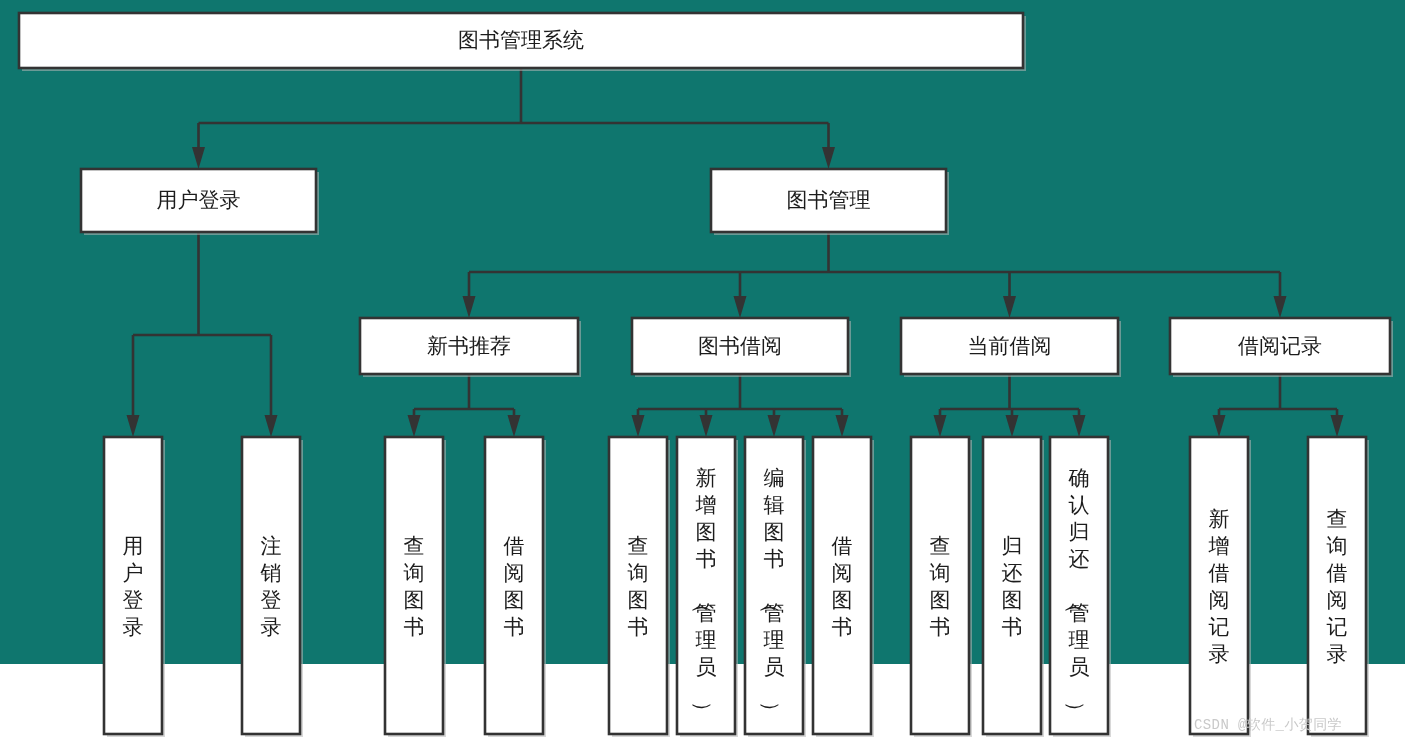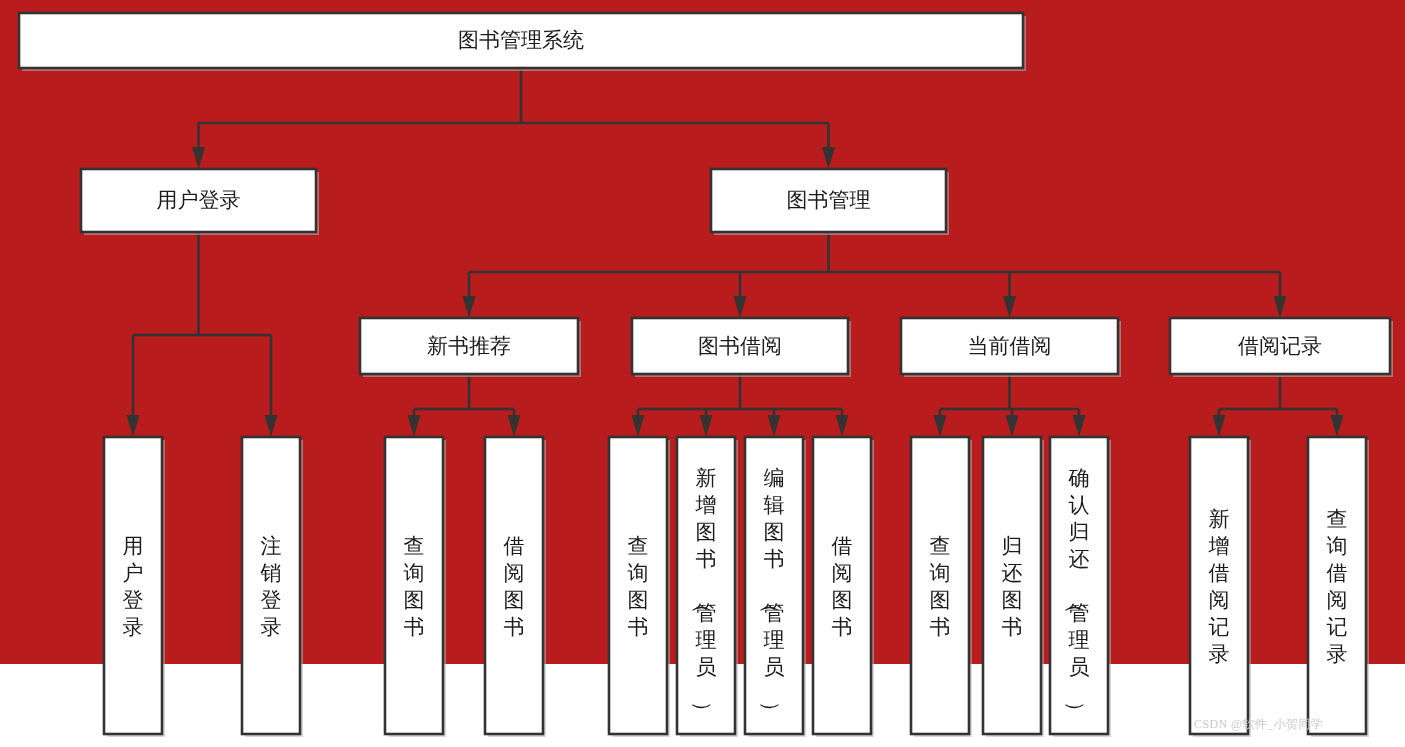--- a/index.html
+++ b/index.html
@@ -11,21 +11,21 @@
   body {
     width: 1405px;
     height: 747px;
     font-family: "Liberation Sans", "DejaVu Sans", sans-serif;
     overflow: hidden;
   }
   #diagram-root {
     position: relative;
     width: 1405px;
     height: 664px;
-    background: #b91c1c;
+    background: #0f766e;
   }
   svg#flowchart {
     position: absolute;
     left: 0;
     top: 0;
     width: 1405px;
     height: 747px;
     display: block;
   }
   .node-rect {
@@ -57,22 +57,22 @@
   }
   .node-label-v {
     font-family: "Liberation Sans", "DejaVu Sans", sans-serif;
     font-size: 21px;
     fill: #1c1c1c;
     text-anchor: middle;
     white-space: pre;
   }
   .watermark-text {
     position: absolute;
-    font-family: Liberation Serif, serif;
-    font-size: 12px;
+    font-family: Liberation Mono, monospace;
+    font-size: 14px;
     color: #c9c9c9;
     letter-spacing: 0.4px;
     white-space: nowrap;
     user-select: none;
   }
 </style>
 </head>
 <body>
 
 <div id="diagram-root">

